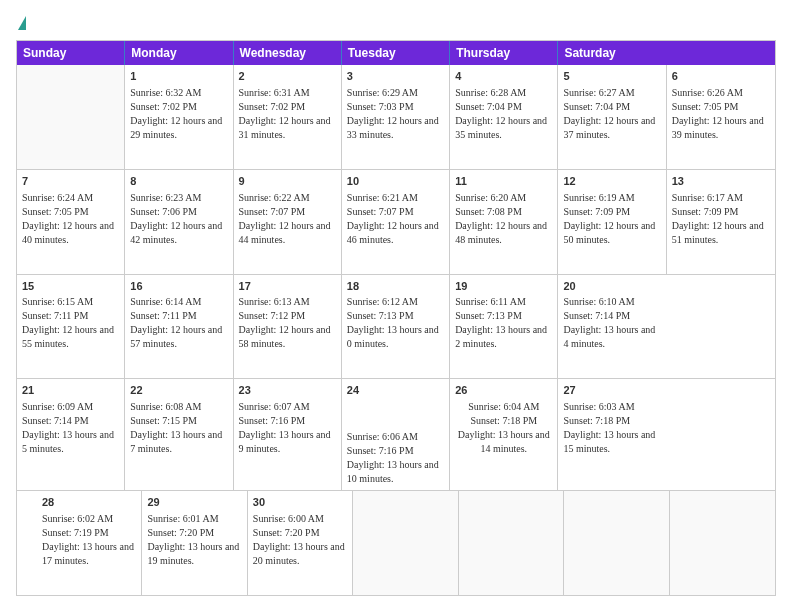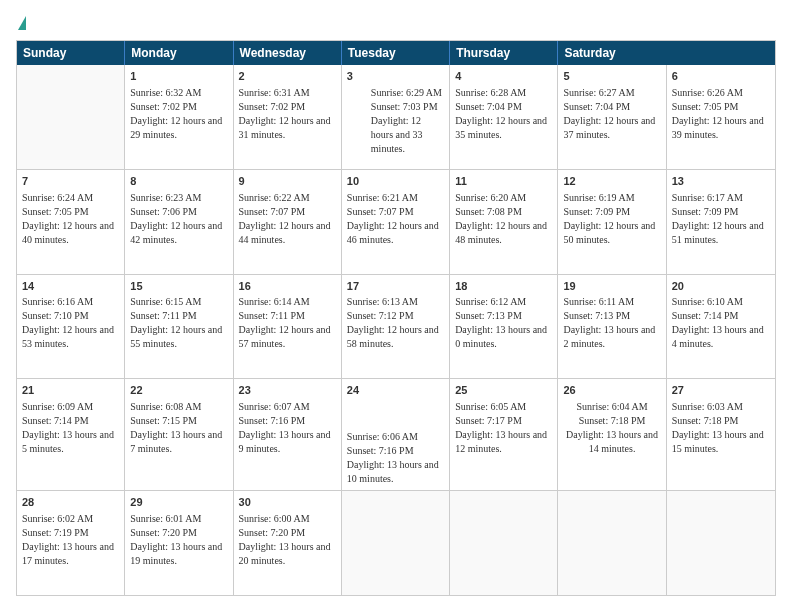--- a/index.html
+++ b/index.html
@@ -60,21 +60,21 @@
     }
     .calendar {
       flex: 1;
       display: flex;
       flex-direction: column;
       border: 1px solid #ccc;
     }
     .cal-header {
       display: grid;
       grid-template-columns: repeat(7, 1fr);
-      background: #0c4a6e;
+      background: #6d28d9;
     }
     .cal-header-cell {
       color: #fff;
       font-size: 12px;
       font-weight: bold;
       padding: 5px 6px;
       text-align: left;
       border-right: 1px solid #3a7dc5;
     }
     .cal-header-cell:last-child { border-right: none; }
@@ -82,21 +82,21 @@
       flex: 1;
       display: flex;
       flex-direction: column;
     }
     .cal-row {
       display: grid;
       grid-template-columns: repeat(7, 1fr);
       flex: 1;
       border-bottom: 1px solid #ccc;
     }
-    .cal-row:last-child { border-bottom: none; }
+    .cal-row:last-child { border-bottom: none; margin-left: 20px; }
     .cal-cell {
       padding: 4px 5px;
       border-right: 1px solid #ccc;
       font-size: 9.5px;
       color: #333;
       line-height: 1.35;
       vertical-align: top;
       min-height: 80px;
     }
     .cal-cell:last-child { border-right: none; }
@@ -150,21 +150,21 @@
 Daylight: 12 hours and 29 minutes.</div>
           </div>
           <div class="cal-cell">
             <div class="day-num">2</div>
             <div class="cell-info" style="white-space: pre-line;">Sunrise: 6:31 AM
 Sunset: 7:02 PM
 Daylight: 12 hours and 31 minutes.</div>
           </div>
           <div class="cal-cell">
             <div class="day-num">3</div>
-            <div class="cell-info" style="white-space: pre-line; margin-left: 24px;">Sunrise: 6:29 AM
+            <div class="cell-info" style="white-space: pre-line;">Sunrise: 6:29 AM
 Sunset: 7:03 PM
 Daylight: 12 hours and 33 minutes.</div>
           </div>
           <div class="cal-cell">
             <div class="day-num">4</div>
             <div class="cell-info" style="white-space: pre-line;">Sunrise: 6:28 AM
 Sunset: 7:04 PM
 Daylight: 12 hours and 35 minutes.</div>
           </div>
           <div class="cal-cell">
@@ -219,26 +219,20 @@
           </div>
           <div class="cal-cell">
             <div class="day-num">13</div>
             <div class="cell-info" style="white-space: pre-line;">Sunrise: 6:17 AM
 Sunset: 7:09 PM
 Daylight: 12 hours and 51 minutes.</div>
           </div>
         </div>
         <div class="cal-row">
           <div class="cal-cell">
-            <div class="day-num">14</div>
-            <div class="cell-info" style="white-space: pre-line;">Sunrise: 6:16 AM
-Sunset: 7:10 PM
-Daylight: 12 hours and 53 minutes.</div>
-          </div>
-          <div class="cal-cell">
             <div class="day-num">15</div>
             <div class="cell-info" style="white-space: pre-line;">Sunrise: 6:15 AM
 Sunset: 7:11 PM
 Daylight: 12 hours and 55 minutes.</div>
           </div>
           <div class="cal-cell">
             <div class="day-num">16</div>
             <div class="cell-info" style="white-space: pre-line;">Sunrise: 6:14 AM
 Sunset: 7:11 PM
 Daylight: 12 hours and 57 minutes.</div>
@@ -285,26 +279,20 @@
             <div class="day-num">23</div>
             <div class="cell-info" style="white-space: pre-line;">Sunrise: 6:07 AM
 Sunset: 7:16 PM
 Daylight: 13 hours and 9 minutes.</div>
           </div>
           <div class="cal-cell">
             <div class="day-num">24</div>
             <div class="cell-info" style="white-space: pre-line; margin-top: 32px;">Sunrise: 6:06 AM
 Sunset: 7:16 PM
 Daylight: 13 hours and 10 minutes.</div>
-          </div>
-          <div class="cal-cell">
-            <div class="day-num">25</div>
-            <div class="cell-info" style="white-space: pre-line;">Sunrise: 6:05 AM
-Sunset: 7:17 PM
-Daylight: 13 hours and 12 minutes.</div>
           </div>
           <div class="cal-cell">
             <div class="day-num">26</div>
             <div class="cell-info" style="white-space: pre-line; text-align: center;">Sunrise: 6:04 AM
 Sunset: 7:18 PM
 Daylight: 13 hours and 14 minutes.</div>
           </div>
           <div class="cal-cell">
             <div class="day-num">27</div>
             <div class="cell-info" style="white-space: pre-line;">Sunrise: 6:03 AM

